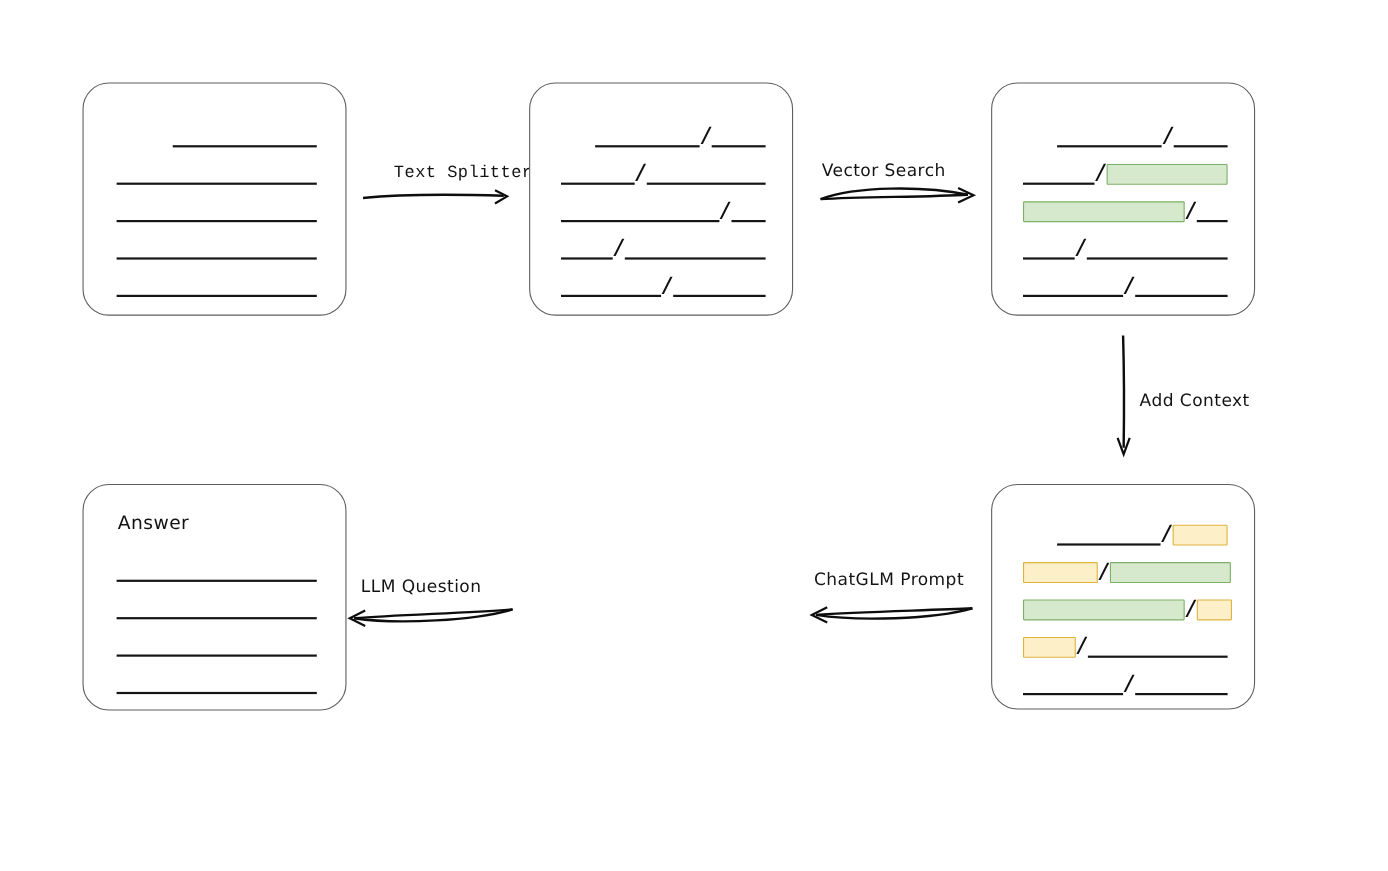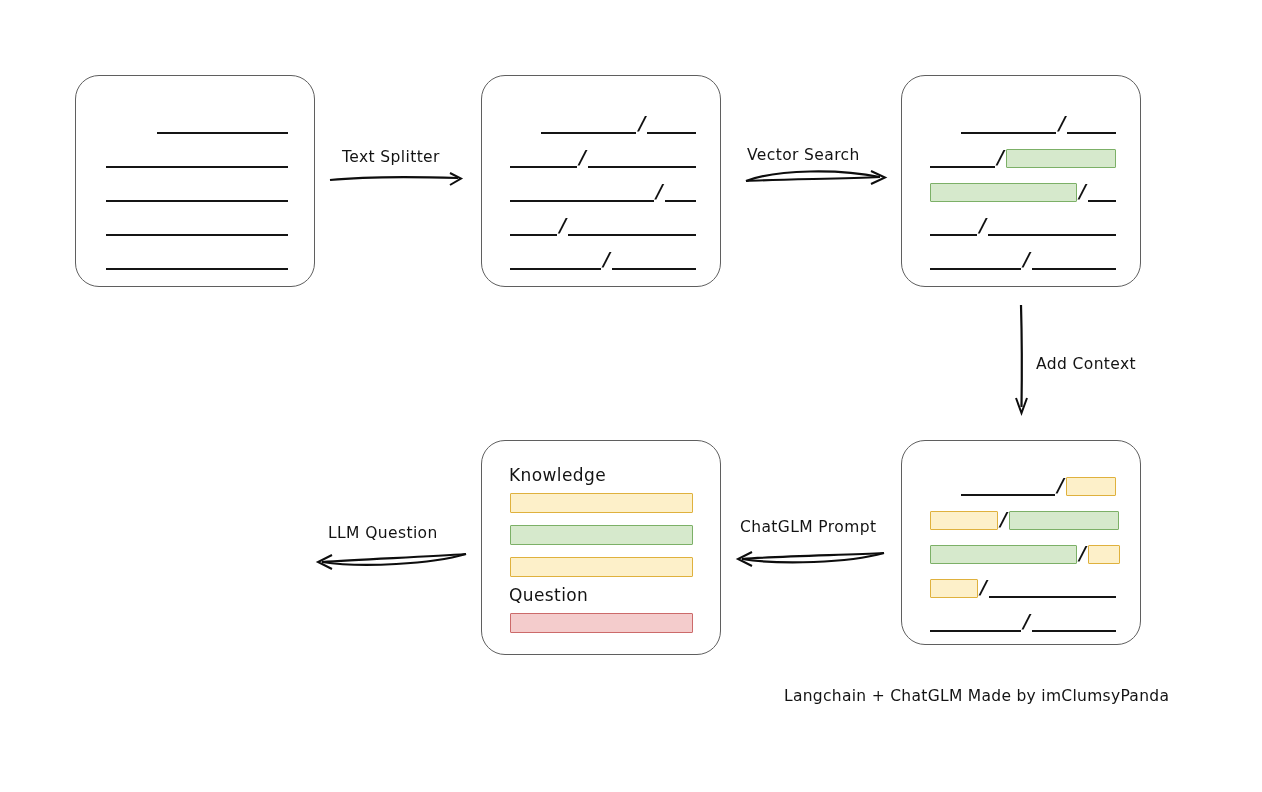--- a/index.html
+++ b/index.html
@@ -130,21 +130,21 @@
         </div>
         <div class="line-row" style="top: 102px;">
           <span class="seg plain" style="width: 182px;"></span>
         </div>
         <div class="line-row" style="top: 136px;">
           <span class="seg plain" style="width: 182px;"></span>
         </div>
       </div>
   </div>
 
-  <div class="hand-label" style="left:342px; top:148px;">Text Splitter</div>
+  <div class="hand-label" style="left:358px; top:148px;font-family:Liberation Mono, monospace;">Text Splitter</div>
   <svg class="arrow-svg" style="left:330px; top:168px;" width="138" height="22" viewBox="0 0 138 22">
     <path class="shaft" d="M0,12 C40,8 95,9 128,10"></path>
     <path class="head" d="M120,5 L131,10.5 L120,17"></path>
   </svg>
 
   <div class="doc-box" style="left:481px; top:75px; width:240px; height:212px;">
     <div class="box-lines" style="position:absolute; left:28px; top:38px; right:24px;">
         <div class="line-row" style="top: 0px;">
           <span class="seg spacer" style="width: 32px;"></span>
           <span class="seg plain" style="width: 98px;"></span>
@@ -265,37 +265,40 @@
       </div>
   </div>
 
   <div class="hand-label" style="left:740px; top:518px;">ChatGLM Prompt</div>
   <svg class="arrow-svg" style="left:736px; top:545px;" width="152" height="24" viewBox="0 0 152 24">
     <path class="shaft" d="M148,8 C112,18 44,20 6,14"></path>
     <path class="shaft" d="M148,8 C110,10 44,11 6,14"></path>
     <path class="head" d="M16,7 L2,14 L16,21"></path>
   </svg>
 
-  <div class="doc-box" style="left:481px; top:440px; width:240px; height:215px;">
-    <div class="box-title" style="left:27px; top:24px;">Knowledge</div>
-    <div class="bar-stack" style="position:absolute; left:28px; top:52px;">
-        <div class="chip yellow" style="position: absolute; top: 0px; left: 0px; width: 183px; height: 20px;"></div>
-        <div class="chip green" style="position: absolute; top: 32px; left: 0px; width: 183px; height: 20px;"></div>
-        <div class="chip yellow" style="position: absolute; top: 64px; left: 0px; width: 183px; height: 20px;"></div>
-      </div>
-
-    <div class="box-title" style="left:27px; top:144px;">Question</div>
-    <div class="bar-stack" style="position:absolute; left:28px; top:172px;">
-        <div class="chip red" style="position: absolute; top: 0px; left: 0px; width: 183px; height: 20px;"></div>
-      </div>
-  </div>
 
   <div class="hand-label" style="left:328px; top:524px;">LLM Question</div>
   <svg class="arrow-svg" style="left:316px; top:548px;" width="152" height="24" viewBox="0 0 152 24">
     <path class="shaft" d="M150,6 C116,16 46,20 6,14"></path>
     <path class="shaft" d="M150,6 C112,9 46,11 6,14"></path>
     <path class="head" d="M16,7 L2,14 L16,21"></path>
   </svg>
 
-
-  <div class="credit" style="left:784px; top:687px;">Langchain + ChatGLM Made by imClumsyPanda</div>
+  <div class="doc-box" style="left:75px; top:440px; width:240px; height:206px;">
+    <div class="box-title" style="left:31px; top:25px;">Answer</div>
+    <div class="box-lines" style="position:absolute; left:30px; top:68px; right:26px;">
+        <div class="line-row" style="top: 0px;">
+          <span class="seg plain" style="width: 182px;"></span>
+        </div>
+        <div class="line-row" style="top: 34px;">
+          <span class="seg plain" style="width: 182px;"></span>
+        </div>
+        <div class="line-row" style="top: 68px;">
+          <span class="seg plain" style="width: 182px;"></span>
+        </div>
+        <div class="line-row" style="top: 102px;">
+          <span class="seg plain" style="width: 182px;"></span>
+        </div>
+      </div>
+  </div>
+
 
 </div>
 
 </body></html>

